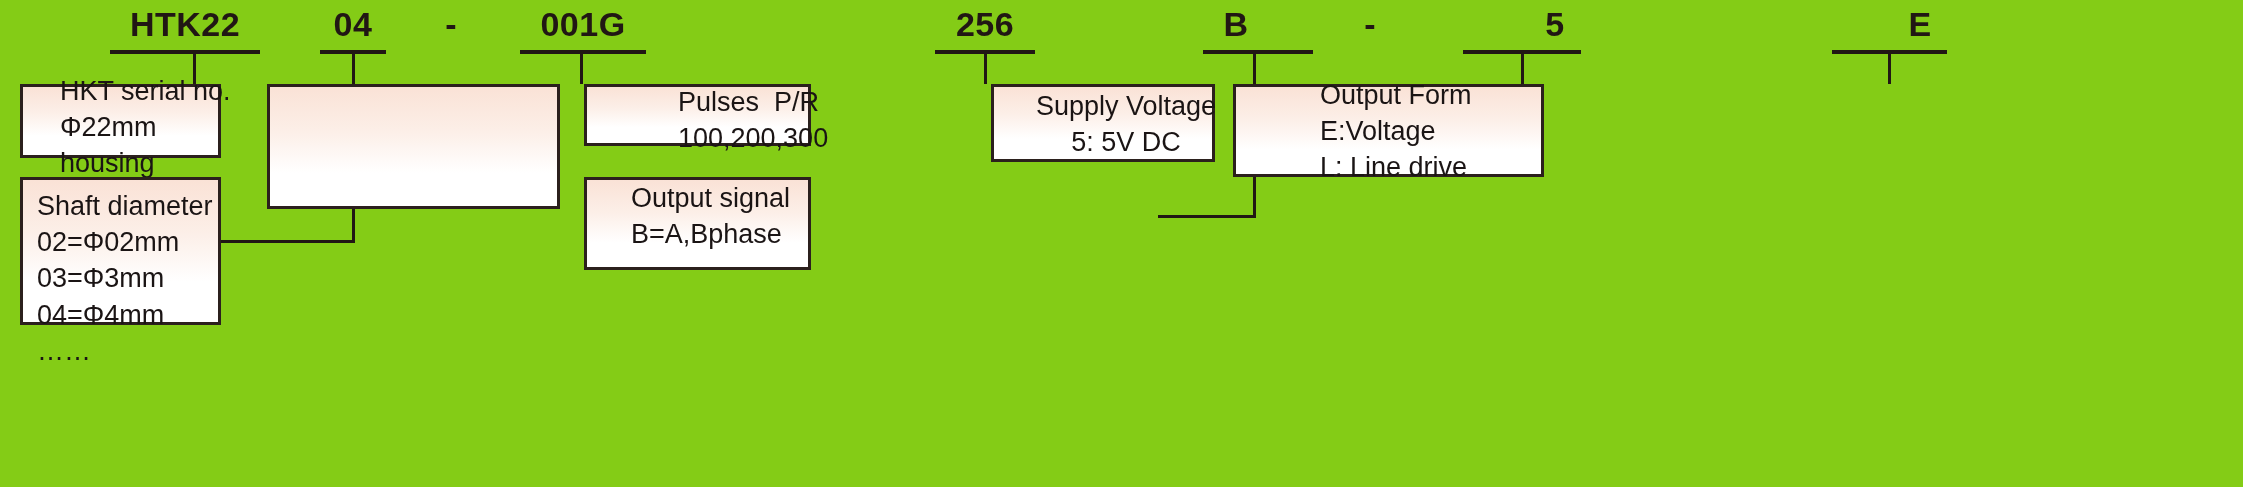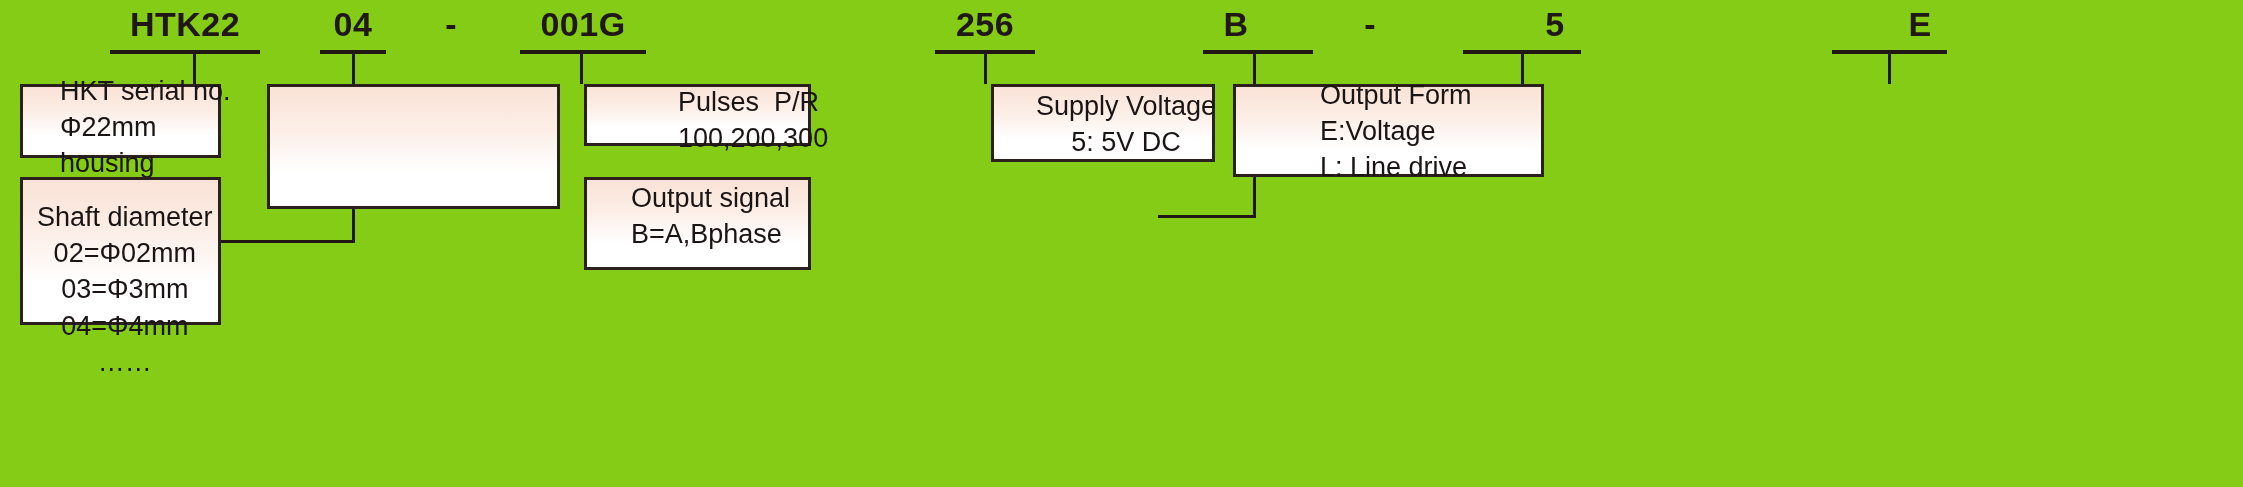--- a/index.html
+++ b/index.html
@@ -118,21 +118,21 @@
   <div class="leader-v" style="left:1521px; top:50px; height:34px;"></div>
 
   <div class="leader-v" style="left:1888px; top:50px; height:34px;"></div>
 
   <div class="desc-box" style="left:20px; top:84px; width:201px; height:74px;"></div>
   <div class="desc-text" style="left:60px; top:73px;">HKT serial no.
 Φ22mm
 housing</div>
 
   <div class="desc-box" style="left:20px; top:177px; width:201px; height:148px;"></div>
-  <div class="desc-text" style="left:37px; top:199px;text-align:center;">Shaft diameter
+  <div class="desc-text" style="left:37px; top:188px;">Shaft diameter
 02=Φ02mm
 03=Φ3mm
 04=Φ4mm
 ……</div>
 
   <div class="desc-box" style="left:267px; top:84px; width:293px; height:125px;"></div>
 
   <div class="desc-box" style="left:584px; top:84px; width:227px; height:62px;"></div>
   <div class="desc-text" style="left:638px; top:84px;margin-left:40px;">Pulses  P/R
 100,200,300</div>

